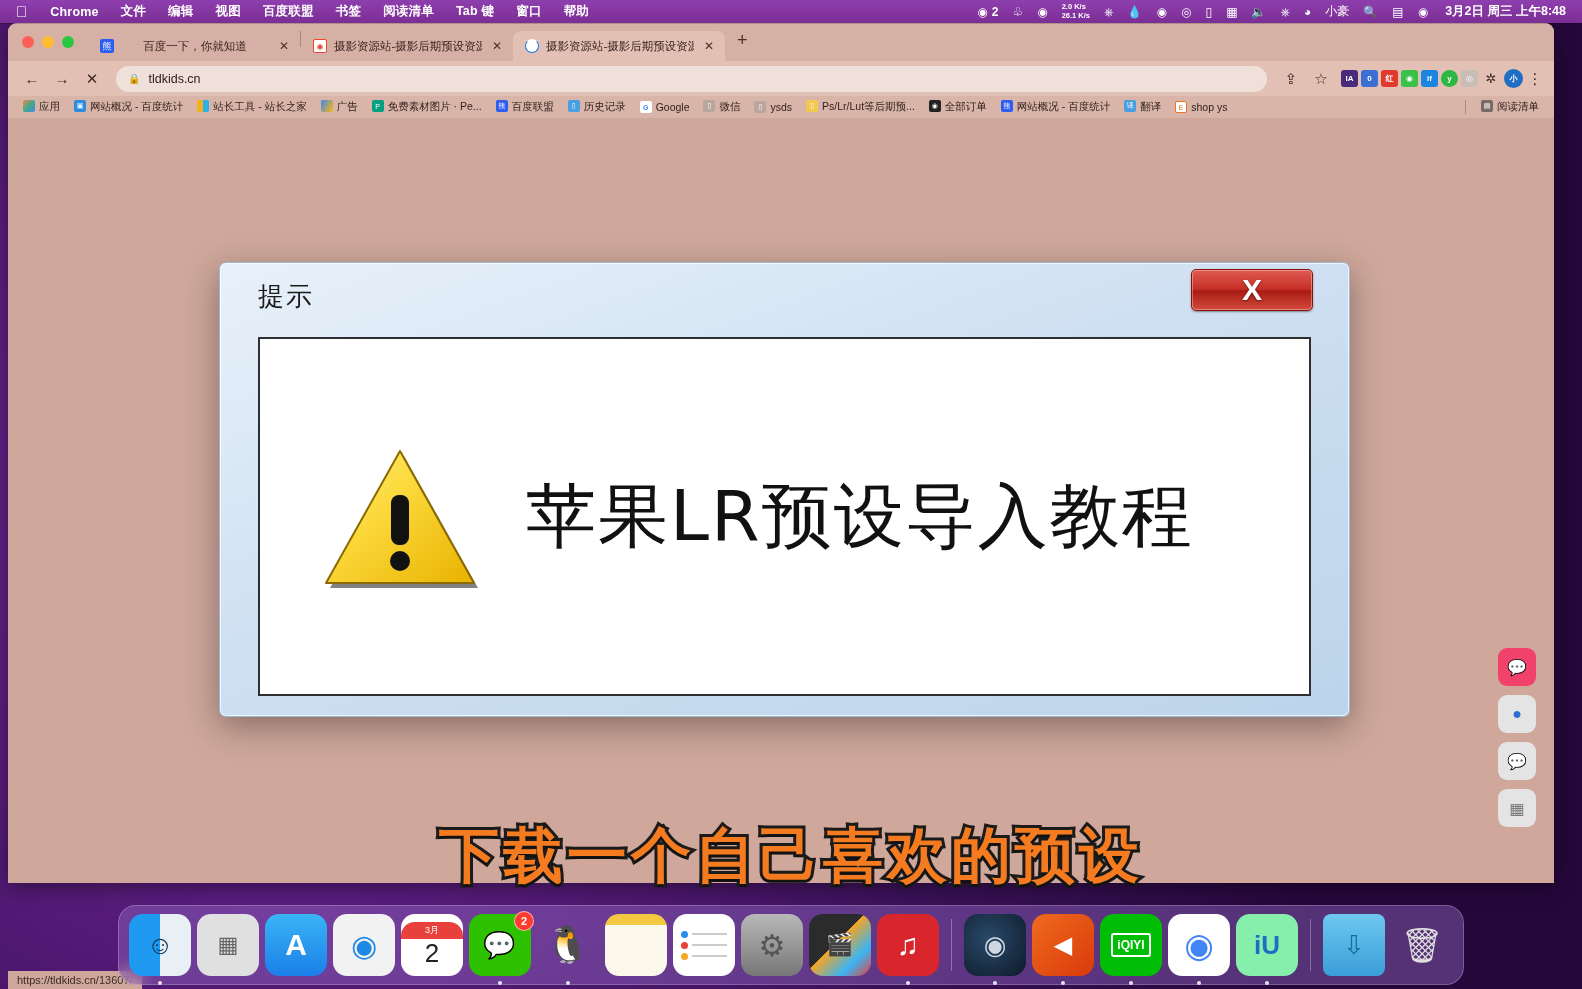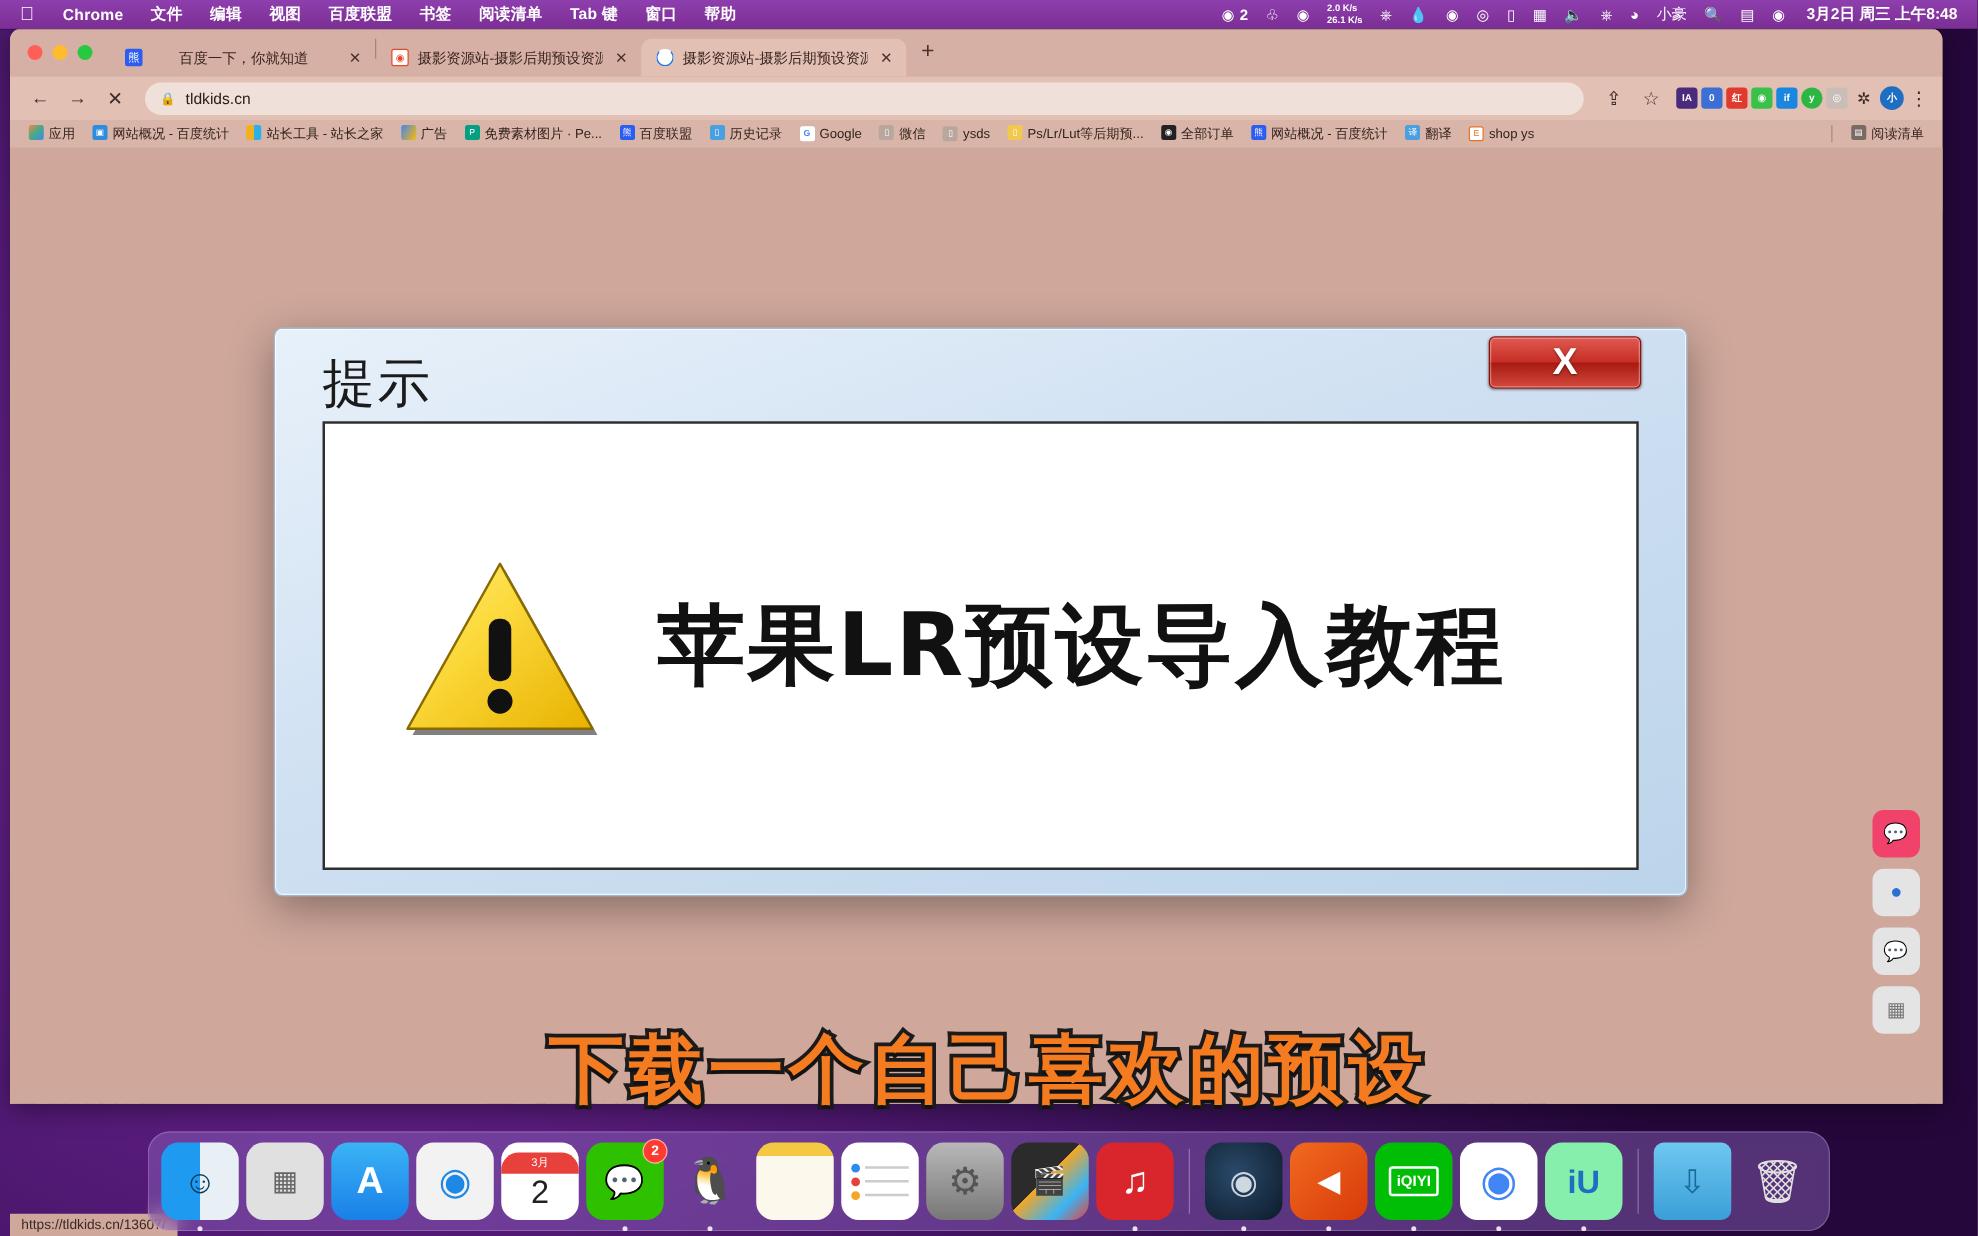--- a/index.html
+++ b/index.html
@@ -160,38 +160,38 @@
   }
 
   
   .modal {
     position: absolute; left: 219px; top: 262px; width: 1131px; height: 455px;
     background: linear-gradient(160deg, #e8f1fa 0%, #cfe0f2 45%, #bcd4ea 100%);
     border: 1px solid #9cb8d4; border-radius: 7px;
     box-shadow: 0 0 0 1px rgba(255,255,255,.7) inset, 0 10px 34px rgba(0,0,0,.35);
     z-index: 50;
   }
-  .modal-title { position: absolute; left: 38px; top: 16px; font-size: 42px; color: #1b1b1b; letter-spacing: 2px; }
+  .modal-title { position: absolute; left: 38px; top: 16px; font-size: 26px; color: #1b1b1b; letter-spacing: 2px; }
   .modal-close {
     position: absolute; right: 36px; top: 6px; width: 122px; height: 42px;
     background: linear-gradient(180deg, #e05a52 0%, #c62f25 48%, #a81a12 52%, #d44a3e 100%);
     border: 1px solid #8c1109; border-radius: 5px;
     display: flex; align-items: center; justify-content: center;
     color: #fff; font-size: 30px; font-weight: bold;
     box-shadow: 0 1px 2px rgba(0,0,0,.4), 0 0 0 1px rgba(255,255,255,.35) inset;
     text-shadow: 0 1px 2px rgba(0,0,0,.5);
   }
   .modal-body {
     position: absolute; left: 38px; top: 74px; right: 38px; bottom: 20px;
     background: #fff; border: 2px solid #2f2f2f;
     display: flex; flex-direction: column;
   }
   .modal-content { flex: 1; display: flex; align-items: center; gap: 46px; padding: 0 60px; }
   .warn-icon { width: 160px; height: 148px; flex: 0 0 160px; position: relative; }
-  .modal-msg { font-size: 70px; color: #111; letter-spacing: 2px; font-family: "DejaVu Sans", sans-serif; white-space: nowrap; font-weight: bold; }
+  .modal-msg { font-size: 70px; color: #111; letter-spacing: 2px; font-family: "DejaVu Sans", sans-serif; white-space: nowrap; }
   .modal-footer {
     height: 110px; background: #f1f1f1; border-top: 1.5px solid #9a9a9a;
     display: flex; align-items: center; justify-content: flex-end; padding-right: 28px;
   }
   .ok-btn {
     width: 200px; height: 68px;
     background: linear-gradient(180deg, #fbfbfb 0%, #ededed 100%);
     border: 2px solid #2b2b2b;
     box-shadow: 1px 1px 0 #9d9d9d, 3px 3px 5px rgba(0,0,0,.25);
     display: flex; align-items: center; justify-content: center;

